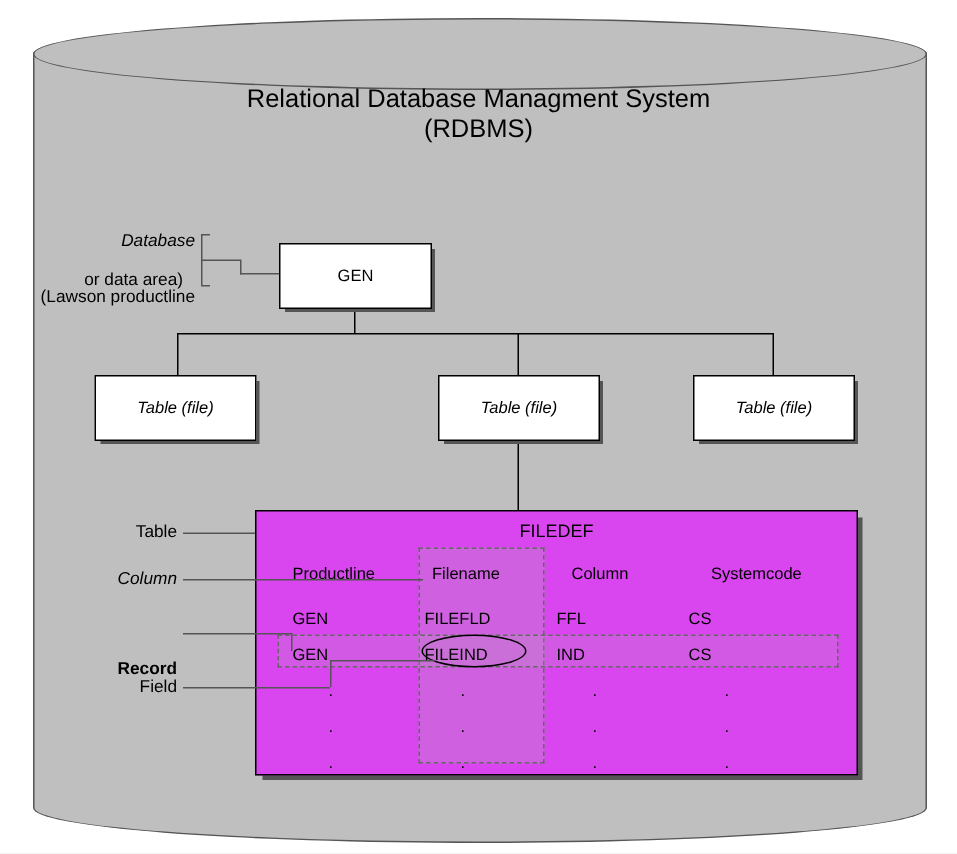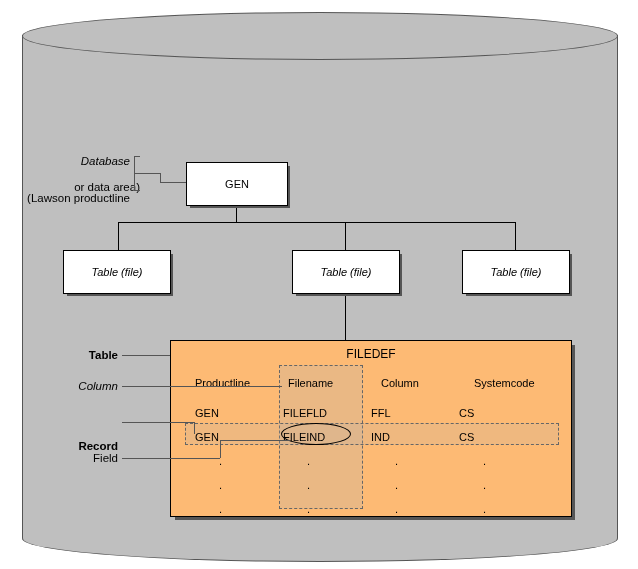--- a/index.html
+++ b/index.html
@@ -108,21 +108,21 @@
   }
 
   
   .filedef {
     position: absolute;
     left: 170px;
     top: 340px;
     width: 400px;
     height: 175px;
     border: 1px solid #000;
-    background: #fdba74;
+    background: #d946ef;
     z-index: 6;
   }
   .filedef-shadow {
     position: absolute;
     left: 175px;
     top: 345px;
     width: 400px;
     height: 175px;
     background: #555;
     z-index: 5;
@@ -193,29 +193,31 @@
 </style>
 </head>
 <body>
 
 <div class="canvas">
 
   <div class="cyl-body"></div>
   <div class="cyl-bottom"></div>
   <div class="cyl-top"></div>
 
+  <div class="title" style="top:56px;">Relational Database Managment System</div>
+  <div class="title" style="top:76px;">(RDBMS)</div>
 
   <div class="shadow" style="left:190px; top:166px; width:100px; height:42px;"></div>
   <div class="box" style="left:186px; top:162px; width:100px; height:42px;">
     <span>GEN</span>
   </div>
 
   <div class="label" style="left:12px; top:155px; width:118px;font-style:italic;">Database</div>
   <div class="label" style="left:12px; top:160px; width:118px;margin-top:32px;">(Lawson productline</div>
-  <div class="label" style="left:22px; top:181px; width:118px;">or data area)</div>
+  <div class="label" style="left:4px; top:181px; width:118px;">or data area)</div>
   <div class="brace" style="left:134px; top:156px; height:34px;"></div>
   <div class="pointer" style="left:134px; top:156px; width:6px;"></div>
   <div class="pointer" style="left:134px; top:173px; width:6px;"></div>
   <div class="pointer" style="left:134px; top:190px; width:6px;"></div>
   <div class="pointer" style="left:140px; top:173px; width:20px;"></div>
   <div class="pointer" style="left:160px; top:182px; width:26px;"></div>
   <div class="pointer-v" style="left:160px; top:173px; height:10px;"></div>
 
   <div class="line vline" style="left:236px; top:204px; height:18px;"></div>
   <div class="line hline" style="left:118px; top:222px; width:398px;"></div>
@@ -279,21 +281,21 @@
       </div>
       <div class="fd-row dots">
         <div class="fd-cell">.</div>
         <div class="fd-cell">.</div>
         <div class="fd-cell">.</div>
         <div class="fd-cell">.</div>
       </div>
     </div>
   </div>
 
-  <div class="label" style="left:48px; top:349px; width:70px;font-weight:bold;">Table</div>
+  <div class="label" style="left:48px; top:349px; width:70px;">Table</div>
   <div class="pointer" style="left:122px; top:355px; width:48px;"></div>
 
   <div class="label" style="left:48px; top:380px; width:70px;font-style:italic;">Column</div>
   <div class="pointer" style="left:122px; top:386px; width:160px;"></div>
 
   <div class="label" style="left:48px; top:440px; width:70px;font-weight:bold;">Record</div>
   <div class="pointer" style="left:122px; top:422px; width:72px;"></div>
   <div class="pointer-v" style="left:194px; top:422px; height:12px;"></div>
 
   <div class="label" style="left:48px; top:452px; width:70px;">Field</div>

